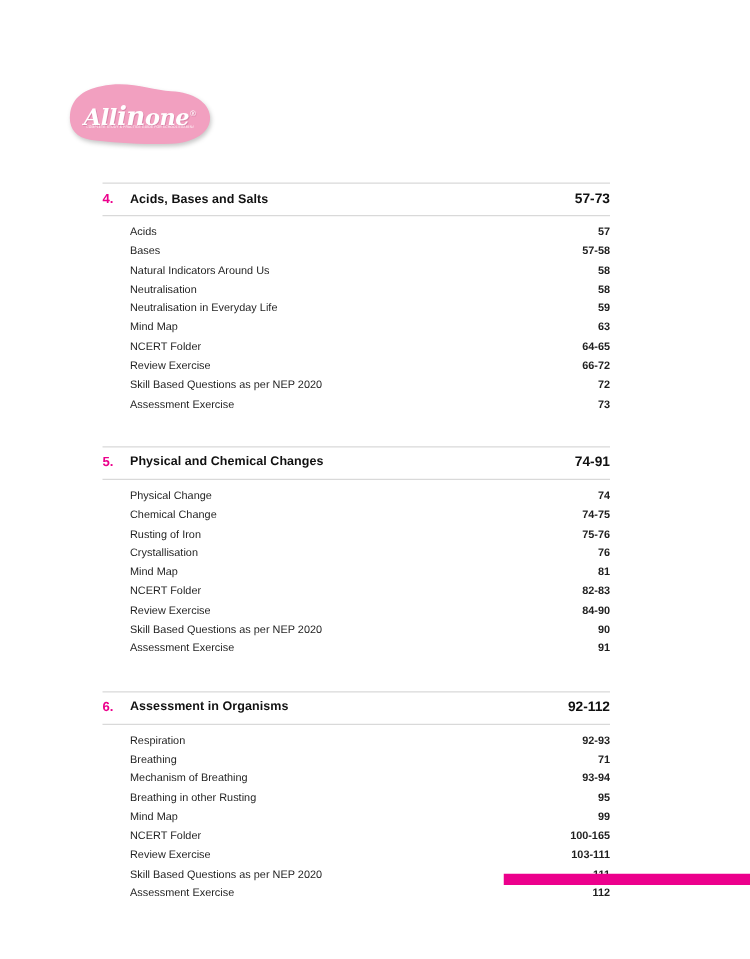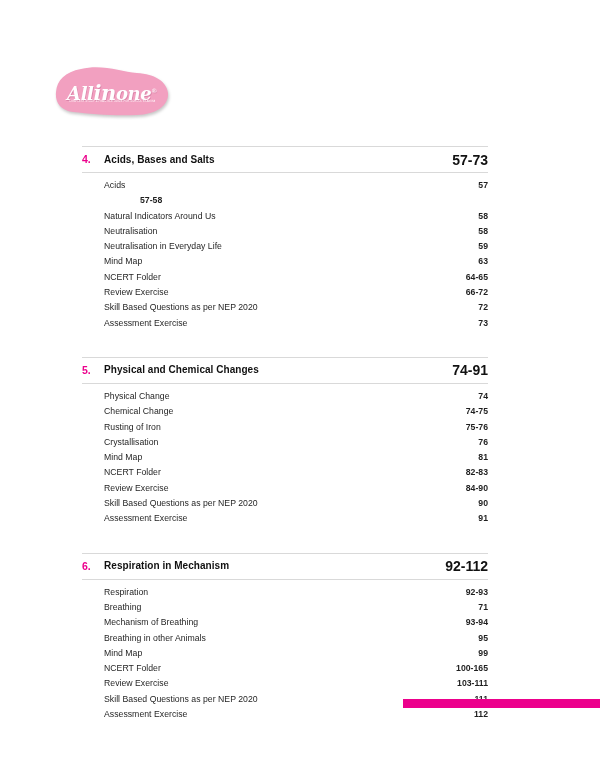--- a/index.html
+++ b/index.html
@@ -108,21 +108,21 @@
   .sec-title {
     flex: 1 1 auto;
     font-size: 10px;
     font-weight: 700;
     color: #111111;
     letter-spacing: 0.05px;
     line-height: 1;
   }
   .sec-pages {
     flex: 0 0 auto;
-    font-size: 14px;
+    font-size: 11px;
     font-weight: 700;
     color: #111111;
     text-align: right;
     line-height: 1;
   }
 
   .entries {
     margin-top: 7px;
     padding-left: 22px;
   }
@@ -180,20 +180,21 @@
         <span class="sec-num">4.</span>
         <span class="sec-title">Acids, Bases and Salts</span>
         <span class="sec-pages">57-73</span>
       </div>
       <div class="entries">
         <div class="entry">
           <span class="entry-label">Acids</span>
           <span class="entry-page">57</span>
         </div>
         <div class="entry">
+          <span class="entry-label">Bases</span>
           <span class="entry-page">57-58</span>
         </div>
         <div class="entry">
           <span class="entry-label">Natural Indicators Around Us</span>
           <span class="entry-page">58</span>
         </div>
         <div class="entry">
           <span class="entry-label">Neutralisation</span>
           <span class="entry-page">58</span>
         </div>
@@ -264,38 +265,38 @@
         </div>
         <div class="entry">
           <span class="entry-label">Assessment Exercise</span>
           <span class="entry-page">91</span>
         </div>
       </div>
     </div>
     <div class="section">
       <div class="sec-head">
         <span class="sec-num">6.</span>
-        <span class="sec-title">Respiration in Mechanism</span>
+        <span class="sec-title">Assessment in Organisms</span>
         <span class="sec-pages">92-112</span>
       </div>
       <div class="entries">
         <div class="entry">
           <span class="entry-label">Respiration</span>
           <span class="entry-page">92-93</span>
         </div>
         <div class="entry">
           <span class="entry-label">Breathing</span>
           <span class="entry-page">71</span>
         </div>
         <div class="entry">
           <span class="entry-label">Mechanism of Breathing</span>
           <span class="entry-page">93-94</span>
         </div>
         <div class="entry">
-          <span class="entry-label">Breathing in other Animals</span>
+          <span class="entry-label">Breathing in other Rusting</span>
           <span class="entry-page">95</span>
         </div>
         <div class="entry">
           <span class="entry-label">Mind Map</span>
           <span class="entry-page">99</span>
         </div>
         <div class="entry">
           <span class="entry-label">NCERT Folder</span>
           <span class="entry-page">100-165</span>
         </div>

